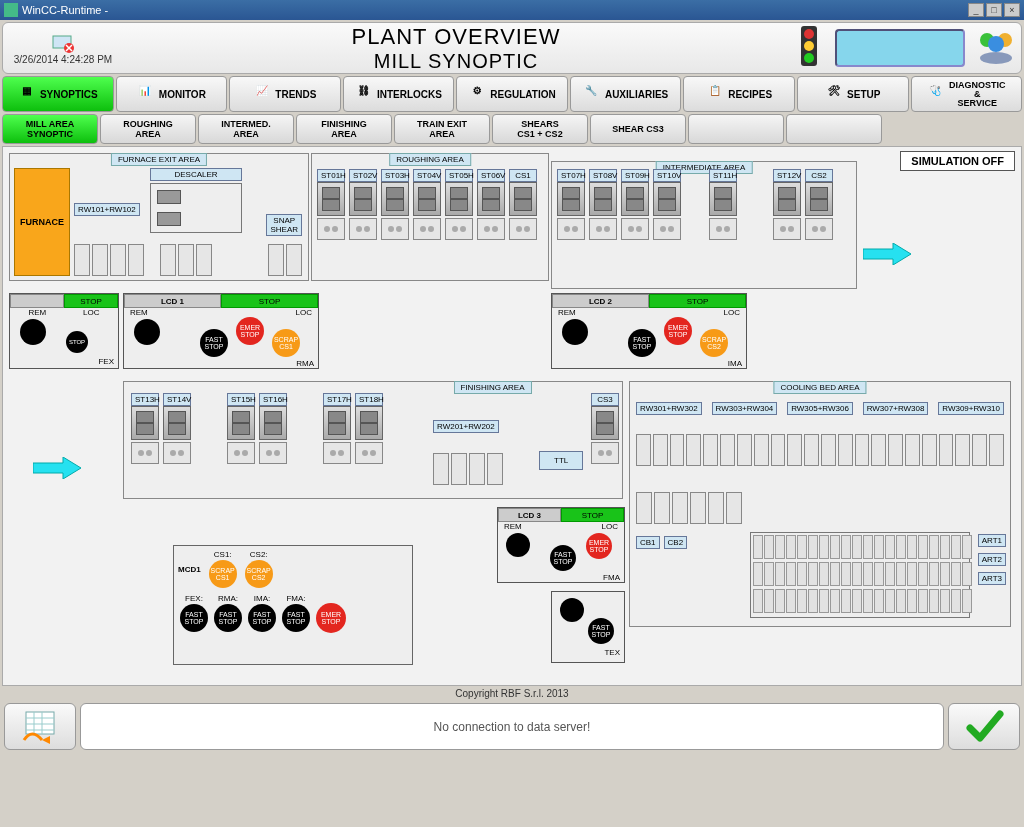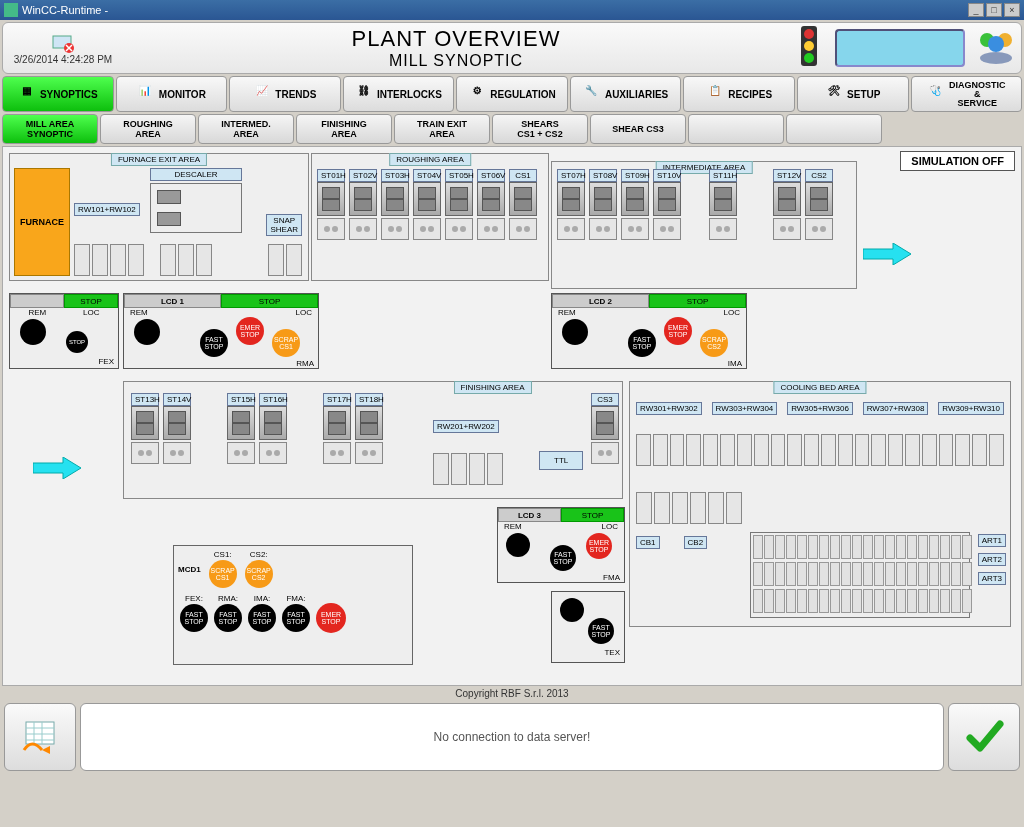--- a/index.html
+++ b/index.html
@@ -10,21 +10,21 @@
   .titlebar .appicon { width: 14px; height: 14px; background: #4b8; margin-right: 4px; }
   .titlebar .spacer { flex: 1; }
   .winbtn { width: 16px; height: 14px; background: #ccc; border: 1px solid #888; margin-left: 2px; font-size: 9px; text-align: center; line-height: 12px; color: #333; }
 
   
   .header { display: flex; align-items: center; background: linear-gradient(#fafafa,#e8e8e8); border: 1px solid #aaa; height: 52px; margin: 2px; border-radius: 6px; }
   .header .stamp { width: 120px; font-size: 10px; text-align: center; color: #333; }
   .header .stamp svg { display:block; margin:0 auto; }
   .header .titles { flex: 1; text-align: center; }
   .header .titles .t1 { font-size: 22px; letter-spacing: 1px; font-family: Arial; }
-  .header .titles .t2 { font-size: 16px; letter-spacing: 1px; }
+  .header .titles .t2 { font-size: 20px; letter-spacing: 1px; }
   .header .light { width: 40px; text-align:center; }
   .header .bluebox { width: 130px; height: 38px; background:#86d6ec; border:2px inset #88c; margin: 0 6px; border-radius:4px; }
   .header .users { width: 50px; text-align:center; }
 
   
   .navrow { display: flex; gap: 2px; margin: 2px; }
   .navbtn { flex: 1; height: 36px; background: linear-gradient(#f8f8f8,#dcdcdc); border: 1px solid #999; border-radius: 4px; font-size: 10px; font-weight: bold; display: flex; align-items:center; justify-content:center; text-align:center; cursor:pointer; gap:4px; }
   .navbtn.active { background: linear-gradient(#4eff4e,#0dbf0d); }
   .navbtn .ico { width:18px; height:18px; }
   .subrow { display:flex; gap:2px; margin:2px; }
@@ -59,21 +59,21 @@
   .org { background:#f79a17; }
 
   .simoff { position:absolute; right:6px; top:4px; background:#fff; border:1px solid #555; padding:3px 10px; font-size:11px; font-weight:bold; }
 
   .arrow { position:absolute; width:48px; height:22px; }
   .arrow svg { width:100%; height:100%; }
 
   .mcd { position:absolute; border:1px solid #666; background:#eee; }
 
   .footer { text-align:center; font-size:10px; color:#333; margin-top:2px; }
-  .bottom { display:flex; gap:4px; margin:4px; height:68px; }
+  .bottom { display:flex; gap:4px; margin:4px; height:47px; }
   .bigbtn { width:72px; border:1px solid #999; border-radius:6px; background:linear-gradient(#fafafa,#ddd); display:flex; align-items:center; justify-content:center; }
   .msgbox { flex:1; border:1px solid #999; border-radius:6px; background:#fff; display:flex; align-items:center; justify-content:center; font-size:12px; color:#555; }
 
   .coolcab { width:16px; height:32px; background:#e6e6e6; border:1px solid #888; display:inline-block; }
   .cbrow { display:flex; gap:2px; }
   .vtiny { width:10px; height:24px; background:#e2e2e2; border:1px solid #999; display:inline-block; }
 </style>
 </head>
 <body>
 
@@ -519,21 +519,21 @@
         <span class="coolcab"></span>
       </div>
     <div style="position:absolute; left:6px; top:110px; display:flex; gap:2px;" id="cooling-cabs2">
         <span class="coolcab"></span>
         <span class="coolcab"></span>
         <span class="coolcab"></span>
         <span class="coolcab"></span>
         <span class="coolcab"></span>
         <span class="coolcab"></span>
       </div>
-    <div style="position:absolute; left:6px; top:154px; display:flex; gap:24px; align-items:center;">
+    <div style="position:absolute; left:6px; top:154px; display:flex; gap:4px; align-items:center;">
       <span class="smalltag">CB1</span>
       <span class="smalltag">CB2</span>
     </div>
 
     <div style="position:absolute; left:120px; top:150px; right:40px; bottom:8px; border:1px solid #777; background:#eee;">
       <div style="display:flex;gap:1px;flex-wrap:wrap;padding:2px;">
 
       <div style="display: flex; gap: 1px; margin-bottom: 2px;">
             <span class="vtiny"></span>
             <span class="vtiny"></span>

